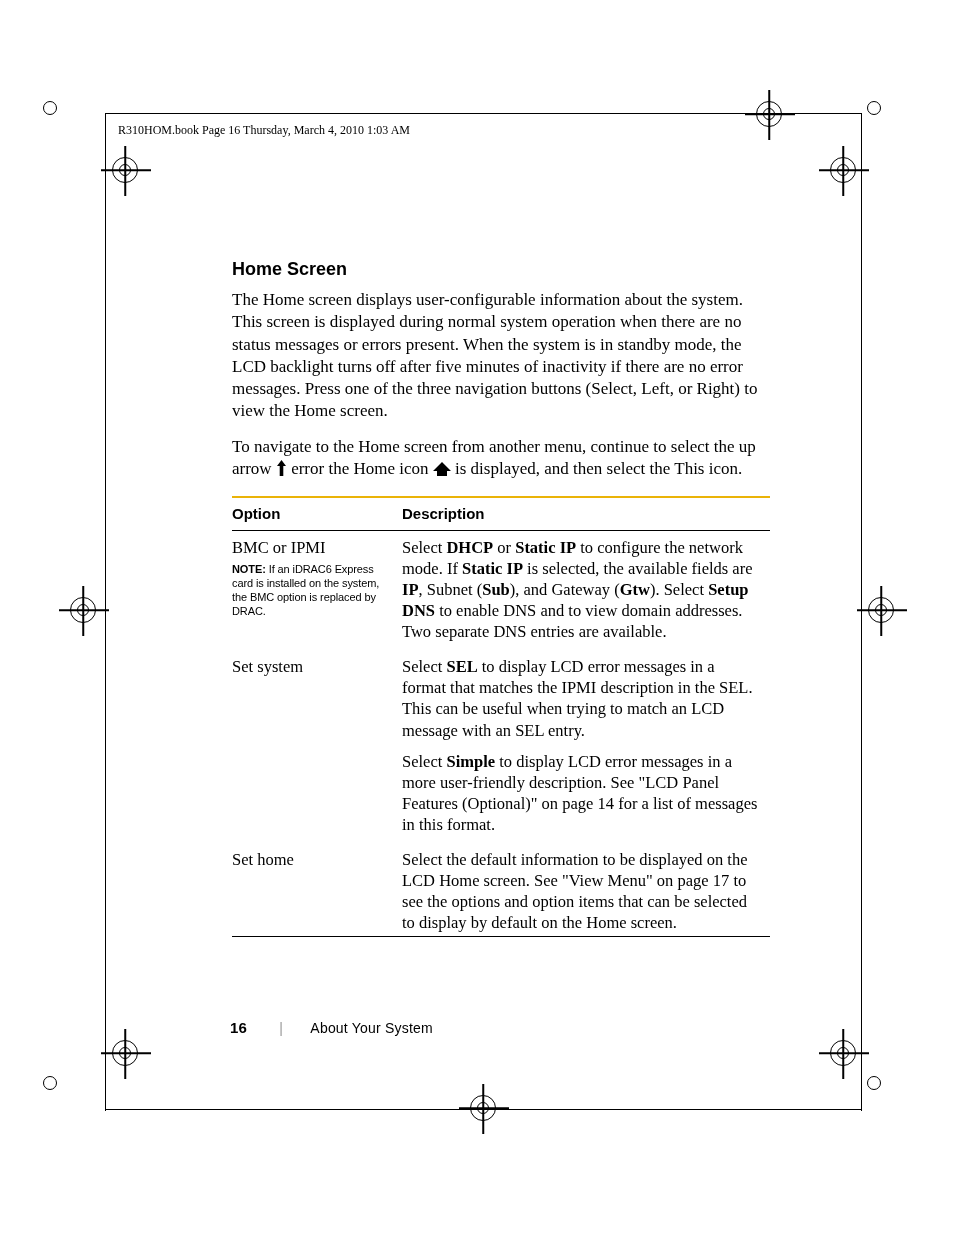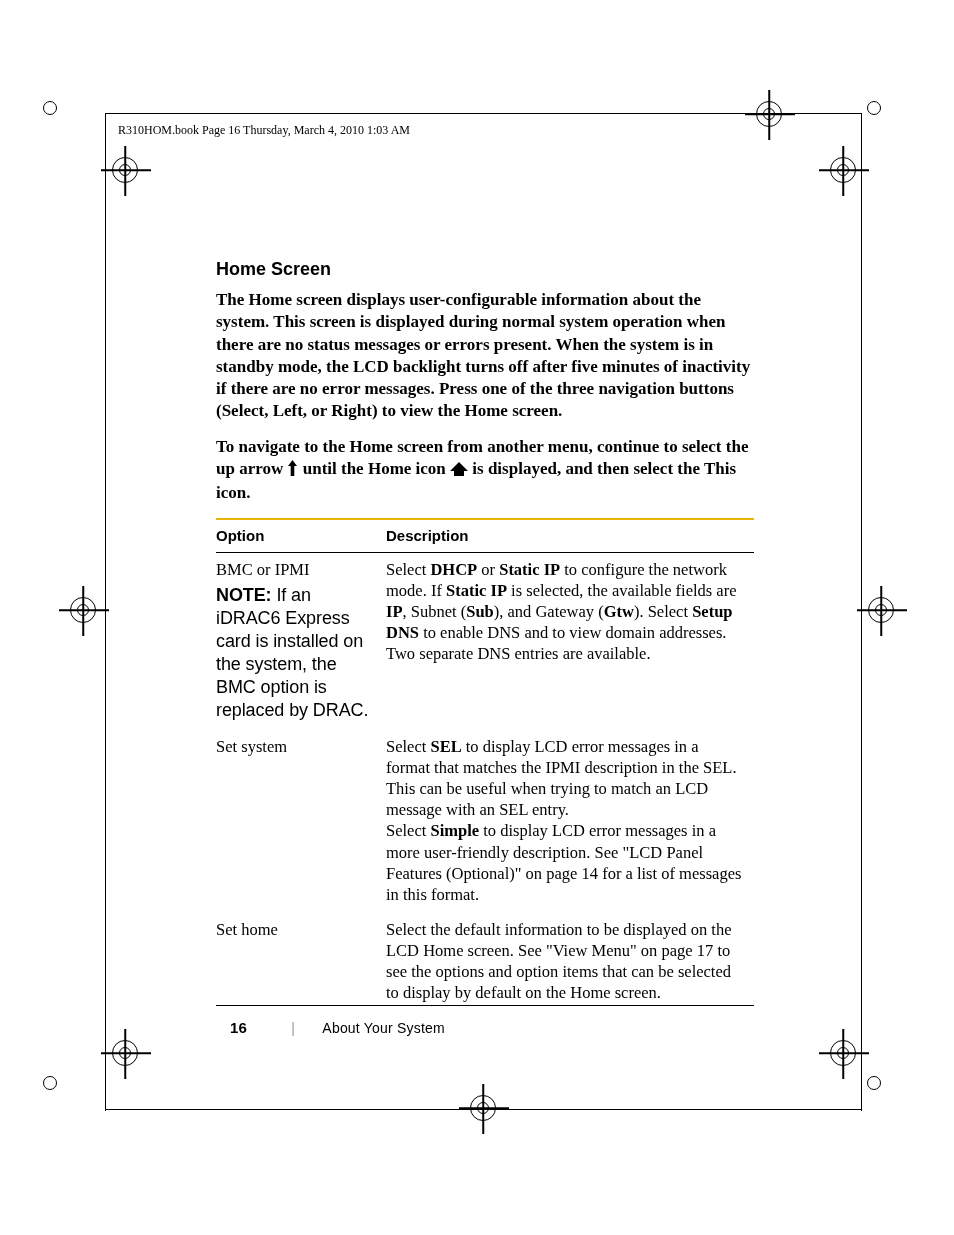--- a/index.html
+++ b/index.html
@@ -9,34 +9,34 @@
   .target{width:26px;height:26px;border:1.5px solid #000;border-radius:50%;position:relative;display:inline-block;box-sizing:border-box;}
   .target::before,.target::after{content:"";position:absolute;background:#000;}
   .target::before{left:50%;top:-12px;width:1.5px;height:50px;transform:translateX(-50%);}
   .target::after{top:50%;left:-12px;height:1.5px;width:50px;transform:translateY(-50%);}
   .target .inner{position:absolute;left:50%;top:50%;width:10px;height:10px;border:1.5px solid #000;border-radius:50%;transform:translate(-50%,-50%);}
   .rosette{width:34px;height:34px;border-radius:50%;background:repeating-conic-gradient(#444 0 6deg,#bbb 6deg 12deg);position:relative;}
   .rosette::after{content:"";position:absolute;left:50%;top:50%;width:12px;height:12px;border:1.5px solid #000;border-radius:50%;background:#fff;transform:translate(-50%,-50%);}
   .hline{position:absolute;height:1px;background:#000;}
   .vline{position:absolute;width:1px;background:#000;}
   
-  .content{position:absolute;left:216px;top:258px;width:538px;}
+  .content{position:absolute;left:232px;top:258px;width:538px;}
   .running-head{position:absolute;left:118px;top:123px;font-size:12px;font-family:"Times New Roman",serif;color:#000;text-align:center;}
   h2{font-family:"Arial Black","Helvetica Neue",Helvetica,Arial,sans-serif;font-weight:900;font-size:18px;margin:0 0 8px;}
-  p.body{margin:0 0 14px;font-weight:bold;}
+  p.body{margin:0 0 14px;}
   .inline-icon{display:inline-block;vertical-align:-2px;}
   table.setup{border-collapse:collapse;width:100%;margin-top:6px;}
   table.setup th{text-align:left;font-family:"Arial Black","Helvetica Neue",Helvetica,Arial,sans-serif;font-weight:900;font-size:15px;padding:6px 4px 6px 0;border-top:2px solid #eab308;border-bottom:1.5px solid #000;}
   table.setup td{vertical-align:top;padding:6px 10px 8px 0;font-size:16.5px;line-height:1.28;}
   table.setup tr.last td{border-bottom:1.5px solid #000;padding-bottom:2px;margin-top:8px;}
   .optcol{width:170px;}
   .note-label{font-family:"Arial Black","Helvetica Neue",Helvetica,Arial,sans-serif;font-weight:900;}
-  .cond{font-family:Helvetica,Arial,sans-serif;font-size:18px;line-height:1.28;letter-spacing:-0.1px;}
+  .cond{font-family:Helvetica,Arial,sans-serif;font-size:11px;line-height:1.28;letter-spacing:-0.1px;}
   .footer{position:absolute;left:230px;top:1018px;font-family:Helvetica,Arial,sans-serif;font-size:14px;letter-spacing:0.2px;}
-  .footer .pn{font-weight:700;font-size:15px;margin-right:40px;}
+  .footer .pn{font-weight:700;font-size:15px;margin-right:28px;}
   .footer .pipe{color:#999;margin-right:24px;font-weight:300;}
 </style>
 </head>
 <body>
 
 <div class="hline" style="left:105px;top:113px;width:756px;"></div>
 <div class="hline" style="left:105px;top:1109px;width:756px;"></div>
 <div class="vline" style="left:105px;top:113px;height:998px;"></div>
 <div class="vline" style="left:861px;top:113px;height:998px;"></div>
 
@@ -59,21 +59,21 @@
 <div class="running-head">R310HOM.book  Page 16  Thursday, March 4, 2010  1:03 AM</div>
 
 <div class="content">
   <h2>Home Screen</h2>
   <p class="body">The Home screen displays user-configurable information about the system. This screen is displayed during normal system operation when there are no status messages or errors present. When the system is in standby mode, the LCD backlight turns off after five minutes of inactivity if there are no error messages. Press one of the three navigation buttons (Select, Left, or Right) to view the Home screen.</p>
   <p class="body">
     <span>To navigate to the Home screen from another menu, continue to select the up arrow </span>
     <span class="inline-icon"><svg width="11" height="16" viewBox="0 0 11 16">
           <path d="M5.5 0 L10 6 H7.3 V16 H3.7 V6 H1 Z" fill="#000"></path>
         </svg></span>
-    <span> until the Home icon </span>
+    <span> error the Home icon </span>
     <span class="inline-icon"><svg width="18" height="14" viewBox="0 0 18 14">
           <path d="M9 0 L18 9 H14 V14 H4 V9 H0 Z" fill="#000"></path>
         </svg></span>
     <span> is displayed, and then select the This icon.</span>
   </p>
 
 
   <table class="setup">
     <colgroup>
         <col class="optcol">
@@ -92,21 +92,21 @@
         </div>
       </td>
       <td>
         <span>Select </span><b>DHCP</b><span> or </span><b>Static IP</b><span> to configure the network mode. If </span><b>Static IP</b><span> is selected, the available fields are </span><b>IP</b><span>, Subnet (</span><b>Sub</b><span>), and Gateway (</span><b>Gtw</b><span>). Select </span><b>Setup DNS</b><span> to enable DNS and to view domain addresses. Two separate DNS entries are available.</span>
       </td>
     </tr>
     <tr>
       <td>Set system</td>
       <td>
         <div><span>Select </span><b>SEL</b><span> to display LCD error messages in a format that matches the IPMI description in the SEL. This can be useful when trying to match an LCD message with an SEL entry.</span></div>
-        <div style="margin-top:0;"><span>Select </span><b>Simple</b><span> to display LCD error messages in a more user-friendly description. See "LCD Panel Features (Optional)" on page 14 for a list of messages in this format.</span></div>
+        <div style="margin-top:10px;"><span>Select </span><b>Simple</b><span> to display LCD error messages in a more user-friendly description. See "LCD Panel Features (Optional)" on page 14 for a list of messages in this format.</span></div>
       </td>
     </tr>
     <tr class="last">
       <td>Set home</td>
       <td>Select the default information to be displayed on the LCD Home screen. See "View Menu" on page 17 to see the options and option items that can be selected to display by default on the Home screen.</td>
     </tr>
   </tbody>
     </table>
 </div>
 

